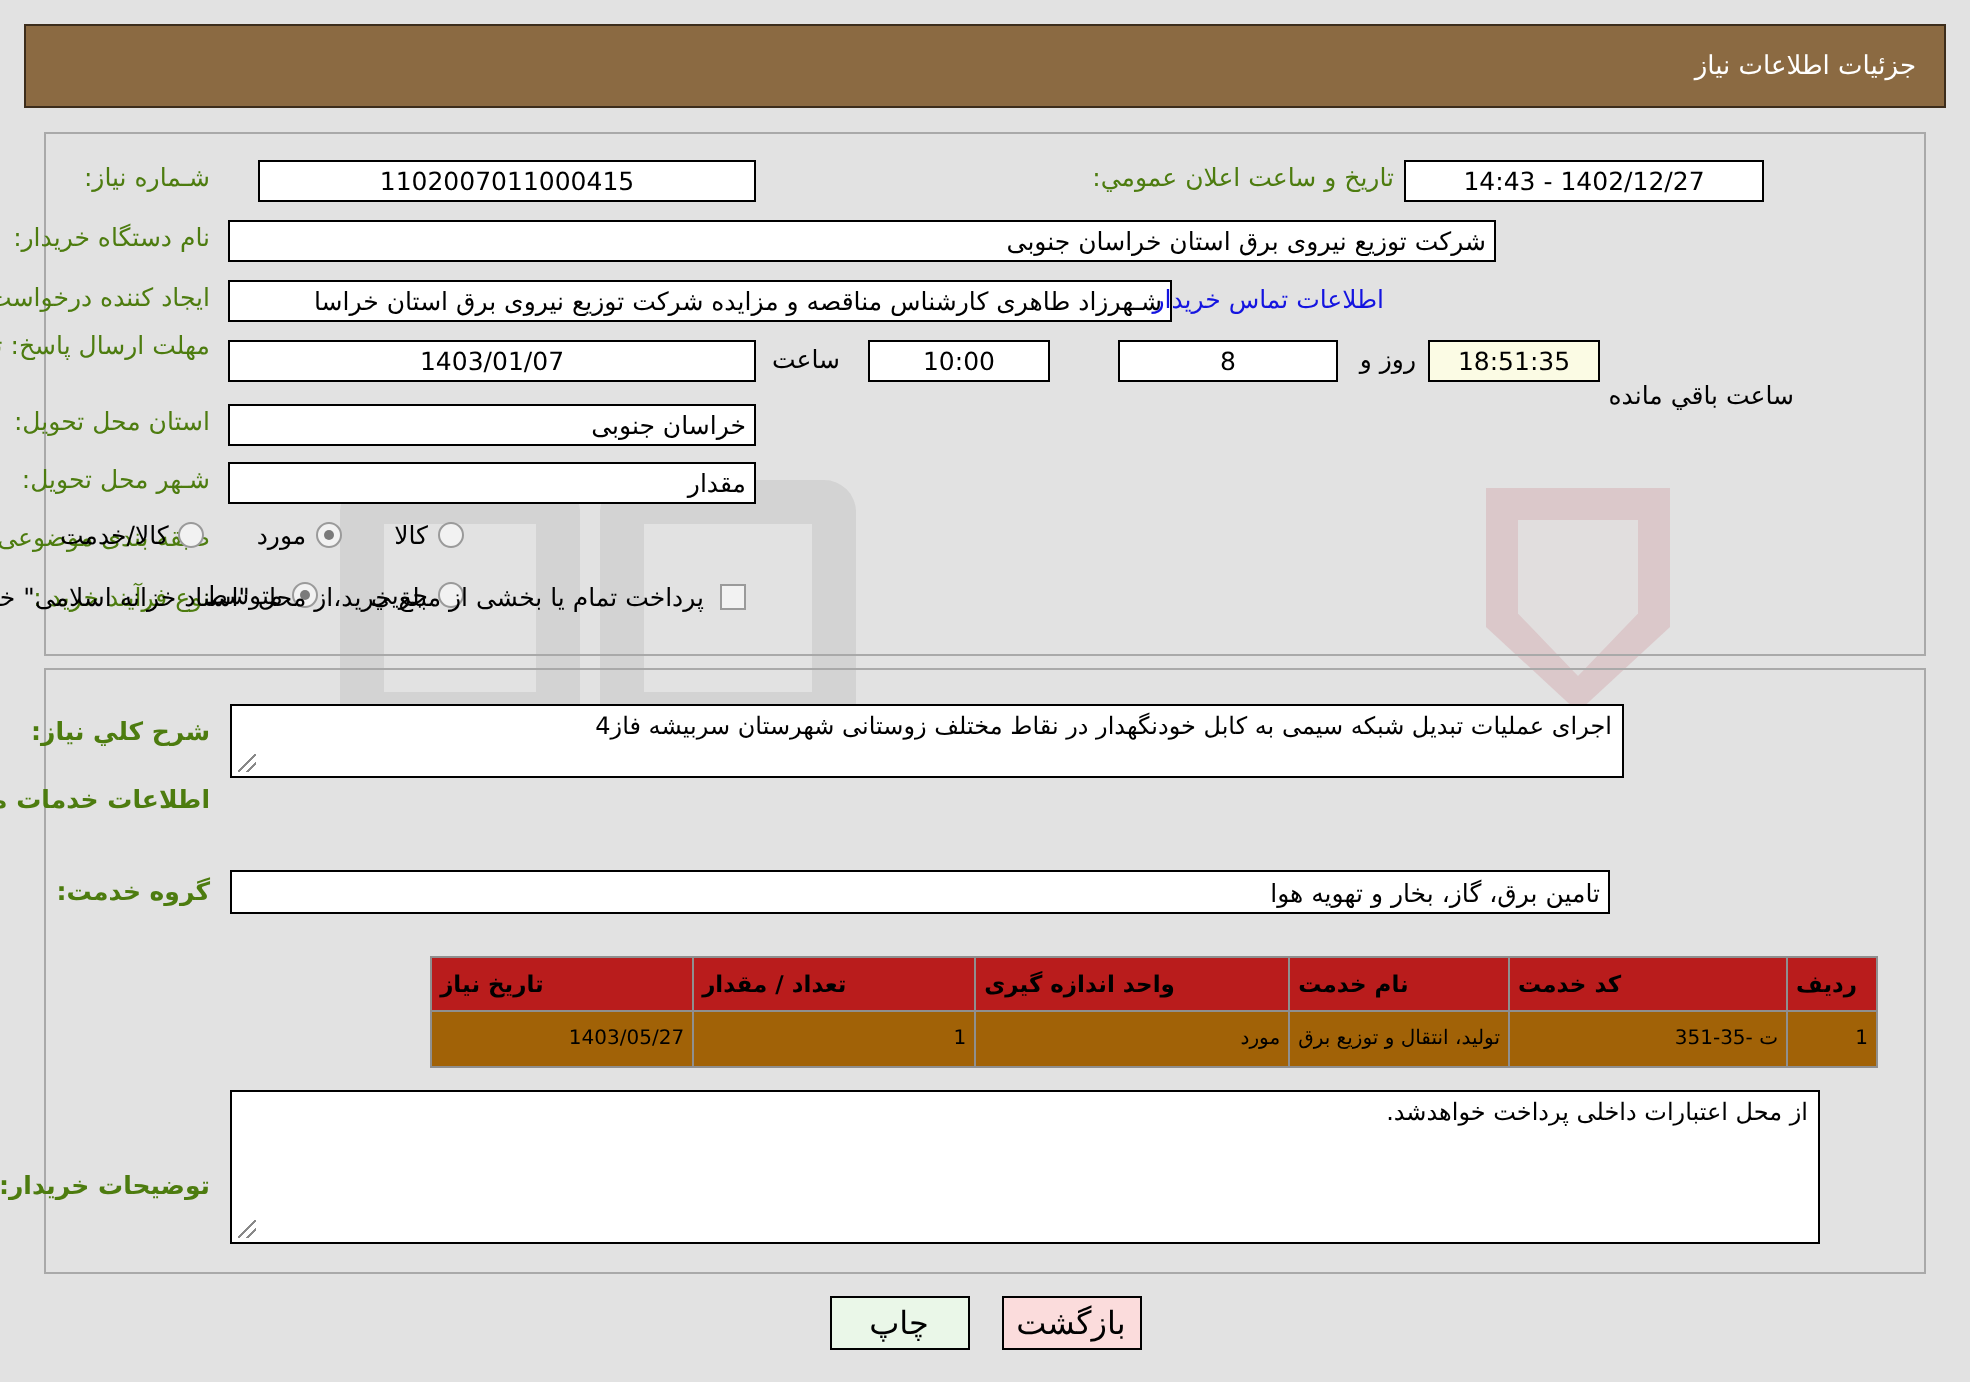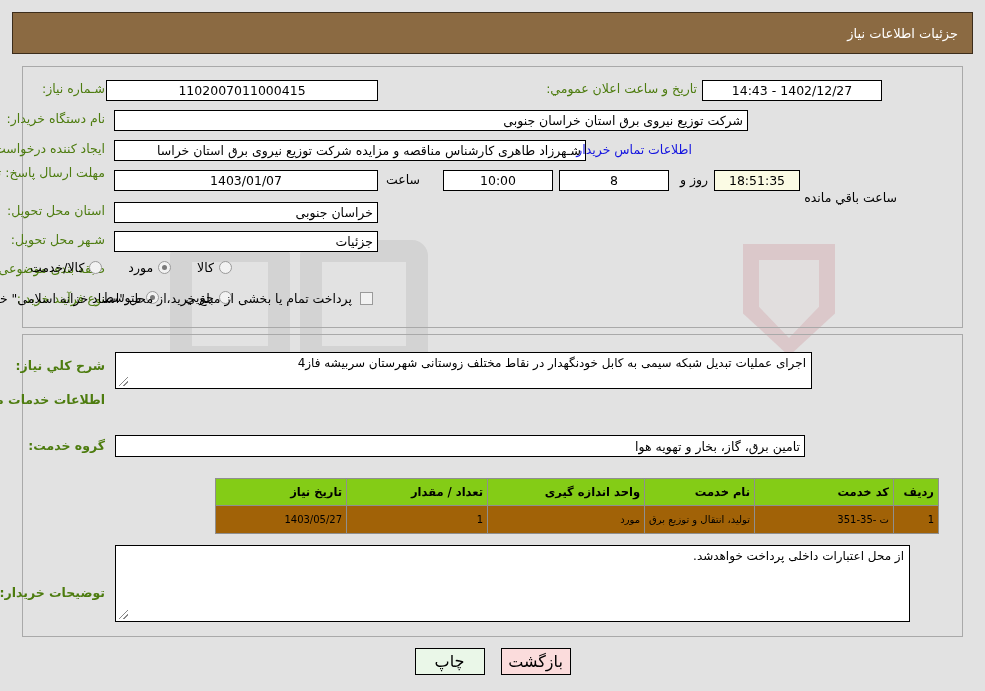--- a/index.html
+++ b/index.html
@@ -220,28 +220,28 @@
   .tbl {
     position: absolute;
     top: 478px;
     right: 46px;
     left: 46px;
     border-collapse: collapse;
     z-index: 3;
     direction: rtl;
   }
   .tbl th {
-    background: #84cc16;
+    background: #b91c1c;
     border: 1px solid #8f8f8f;
     font-size: 11.5px;
     font-weight: bold;
     color: #000;
     height: 26px;
     padding: 0 4px;
-    text-align: right;
+    text-align: left;
   }
   .tbl td {
     background: #a16207;
     border: 1px solid #8f8f8f;
     font-size: 10px;
     color: #000;
     height: 27px;
     padding: 0 4px;
     text-align: right;
   }
@@ -283,21 +283,21 @@
   <div class="wm-shield-inner"></div>
   <div class="wm-rect"></div>
   <div class="wm-rect2"></div>
 </div>
 
 <div class="panel" id="panel-top"></div>
 
 <div class="frow" style="top:81px; right:880px;">
   <span class="lbl">شـماره نیاز:</span>
 </div>
-<div class="txtbox center" style="position:absolute; top:80px; right:607px; width:272px; z-index:3;">1102007011000415</div>
+<div class="txtbox center" style="position:absolute; top:80px; right:607px; width:249px; z-index:3;">1102007011000415</div>
 
 <div class="frow" style="top:81px; right:288px;">
   <span class="lbl">تاریخ و ساعت اعلان عمومي:</span>
 </div>
 <div class="txtbox center" style="position:absolute; top:80px; right:103px; width:180px; z-index:3;">1402/12/27 - 14:43</div>
 
 <div class="frow" style="top:111px; right:880px;">
   <span class="lbl">نام دستگاه خریدار:</span>
 </div>
 <div class="txtbox right" style="position:absolute; top:110px; right:237px; width:634px; z-index:3;">شرکت توزیع نیروی برق استان خراسان جنوبی</div>
@@ -310,39 +310,39 @@
   <a class="link" href="#">اطلاعات تماس خریدار</a>
 </div>
 
 <div class="frow" style="top:165px; right:880px; flex-direction:column; align-items:flex-end; line-height:1.25;">
   <span class="lbl">مهلت ارسال پاسخ: تا تاریخ:</span>
 </div>
 <div class="txtbox center" style="position:absolute; top:170px; right:607px; width:264px; z-index:3;">1403/01/07</div>
 <div class="frow" style="top:172px; right:565px;">
   <span class="plain">ساعت</span>
 </div>
-<div class="txtbox center" style="position:absolute; top:170px; right:432px; width:110px; z-index:3;">10:00</div>
+<div class="txtbox center" style="position:absolute; top:170px; right:460px; width:91px; z-index:3;">10:00</div>
 <div class="txtbox center" style="position:absolute; top:170px; right:316px; width:110px; z-index:3;">8</div>
 <div class="frow" style="top:172px; right:277px;">
   <span class="plain">روز و</span>
 </div>
 <div class="txtbox center cream" style="position:absolute; top:170px; right:185px; width:86px; z-index:3;">18:51:35</div>
 <div class="frow" style="top:172px; right:88px;margin-top:18px;">
   <span class="plain">ساعت باقي مانده</span>
 </div>
 
 <div class="frow" style="top:203px; right:880px;">
   <span class="lbl">استان محل تحویل:</span>
 </div>
 <div class="txtbox right" style="position:absolute; top:202px; right:607px; width:264px; z-index:3;">خراسان جنوبی</div>
 
 <div class="frow" style="top:232px; right:880px;">
   <span class="lbl">شـهر محل تحویل:</span>
 </div>
-<div class="txtbox right" style="position:absolute; top:231px; right:607px; width:264px; z-index:3;">جزئیات</div>
+<div class="txtbox right" style="position:absolute; top:231px; right:607px; width:264px; z-index:3;">مقدار</div>
 
 <div class="frow" style="top:261px; right:880px;">
   <span class="lbl">طبقه بندی موضوعی:</span>
 </div>
 <div class="frow radio-group" style="top:260px; right:753px;">
   <span class="radio-item">
     <span class="radio"></span>
     <span class="rl">کالا</span>
   </span>
   <span class="radio-item">

